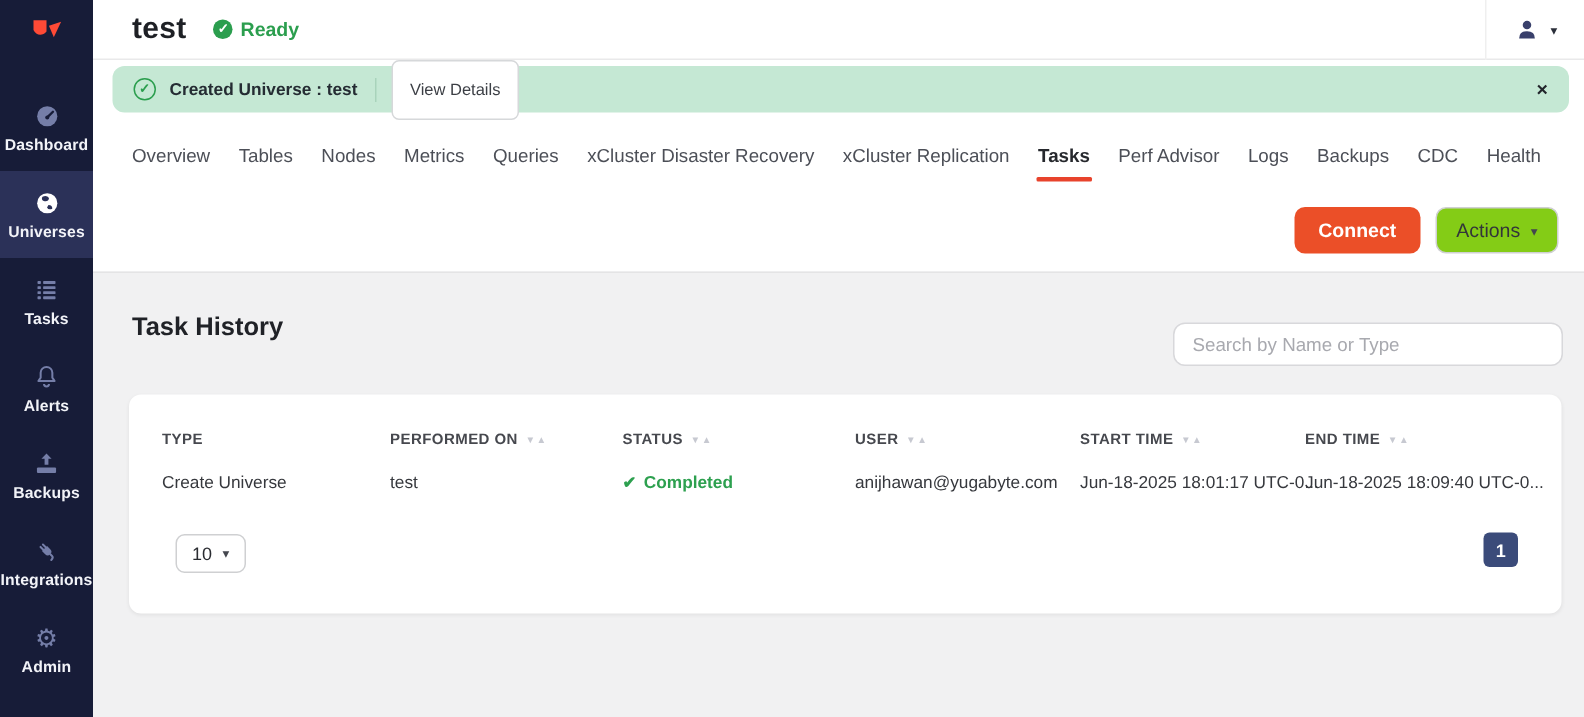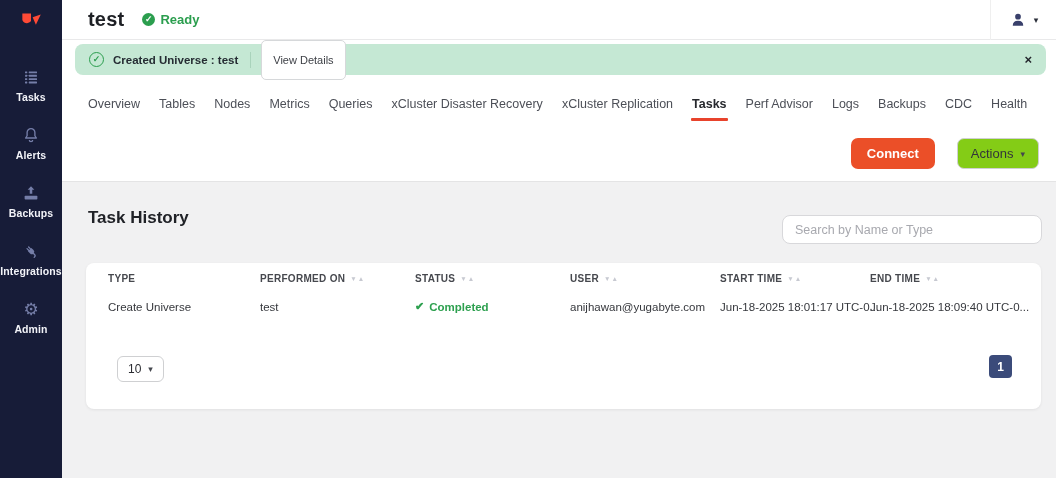--- a/index.html
+++ b/index.html
@@ -41,35 +41,35 @@
   .view-details-btn { background:#fff; border:1px solid #d6d8da; border-radius:5px; font-size:11px; color:#3c3f45; padding:13px 11px; cursor:pointer; font-family:inherit; }
   .banner-close { margin-left:auto; font-size:13px; font-weight:bold; color:#22252b; cursor:pointer; line-height:1; }
 
   
   .tabs { position:absolute; left:26px; right:4px; top:97px; display:flex; gap:19px; align-items:flex-start; }
   .tab { font-size:12.5px; color:#4c4f57; padding-bottom:10px; position:relative; white-space:nowrap; cursor:pointer; }
   .tab.active { color:#26282d; font-weight:bold; }
   .tab.active::after { content:""; position:absolute; left:-1px; right:-1px; bottom:0; height:3px; background:#e8432c; border-radius:1px; }
 
   
-  .actions-row { position:absolute; top:138px; right:17px; display:flex; gap:22px;margin-left:17px; }
+  .actions-row { position:absolute; top:138px; right:17px; display:flex; gap:10px;margin-left:17px; }
   .connect-btn { background:#eb4f28; color:#fff; font-weight:bold; font-size:13px; border:none; border-radius:7px; padding:7px 16px; cursor:pointer; font-family:inherit; }
   .actions-btn { background:#84cc16; color:#33353a; font-size:13px; border:1px solid #cfd0d2; border-radius:7px; padding:7px 13px; cursor:pointer; font-family:inherit; display:flex; align-items:center; gap:7px; }
   .btn-caret { font-size:9px; color:#44474e; }
 
   
   .content { position:absolute; left:0; right:0; top:181px; bottom:0; background:#f1f1f2; border-top:1px solid #e4e4e5; }
   .section-title { position:absolute; left:26px; top:26px; font-size:17px; font-weight:bold; color:#202227; }
   .search-input { position:absolute; right:14px; top:33px; width:260px; height:29px; border:1px solid #d8d8db; border-radius:8px;
                   padding:0 12px; font-size:12.5px; color:#33353a; font-family:inherit; background:#fff; }
   .search-input::placeholder { color:#a8a9af; }
 
   .card { position:absolute; left:24px; right:15px; top:81px; height:146px; background:#fff; border-radius:8px; box-shadow:0 1px 3px rgba(0,0,0,.07); }
   .tgrid { display:grid; grid-template-columns:152px 155px 155px 150px 150px 1fr; padding:0 22px; align-items:center; }
-  .thead { padding-top:10px; }
+  .thead { padding-top:25px; }
   .th { font-size:10px; font-weight:bold; color:#46484e; letter-spacing:.3px; display:flex; align-items:center; gap:5px; cursor:pointer; white-space:nowrap; }
   .sort { font-size:6.5px; color:#c7c9d1; letter-spacing:1px; }
   .trow { margin-top:16px; }
   .td { font-size:11.5px; color:#36383d; white-space:nowrap; }
   .status-cell { color:#2da04f; display:flex; align-items:center; gap:5px; font-weight:bold; }
   .status-check { font-size:11px; }
 
   .page-size-btn { position:absolute; left:31px; bottom:27px; background:#fff; border:1px solid #cfd0d2; border-radius:6px;
                    padding:5px 10px; font-size:12px; color:#2a2c31; font-family:inherit; cursor:pointer; display:flex; align-items:center; gap:7px; }
   .page-btn { position:absolute; right:29px; bottom:31px; width:23px; height:23px; background:#3b4b7a; border:none; border-radius:4px;
@@ -80,21 +80,41 @@
 
 <div class="sidebar">
   <div class="logo-box">
     <svg width="26" height="26" viewBox="0 0 24 24">
       <path d="M4 5 h8 v7 c-2.5 3 -6.5 2.5 -8 -1 z" fill="#ff4a36"></path>
       <path d="M13.5 8.5 l7.5 -2.5 l-4.5 9.5 z" fill="#ff4a36"></path>
     </svg>
   </div>
   <div class="nav">
 
-
+    <div class="nav-item">
+      <span class="nicon">
+        <svg width="19" height="19" viewBox="0 0 24 24">
+            <circle cx="12" cy="12" r="8.5" fill="currentColor"></circle>
+            <path d="M12 13 L16.8 8.2" stroke="#171c38" stroke-width="2" stroke-linecap="round"></path>
+            <circle cx="12" cy="13" r="1.7" fill="#171c38"></circle>
+          </svg>
+      </span>
+      <span class="nlabel">Dashboard</span>
+    </div>
+
+    <div class="nav-item active">
+      <span class="nicon">
+        <svg width="19" height="19" viewBox="0 0 24 24">
+            <circle cx="12" cy="12" r="8.5" fill="currentColor"></circle>
+            <path d="M8 6.5 q3.5 -1.5 5.5 1 q-0.5 3.5 -4.5 2.5 q-2.5 -1 -1 -3.5z" fill="#2b3158"></path>
+            <path d="M13 13.5 q3.5 0 3.2 3.2 q-3.2 1.3 -4.4 -1.2z" fill="#2b3158"></path>
+          </svg>
+      </span>
+      <span class="nlabel">Universes</span>
+    </div>
 
     <div class="nav-item">
       <span class="nicon">
         <svg width="18" height="18" viewBox="0 0 24 24" fill="currentColor">
             <rect x="4" y="4.5" width="3" height="2.6" rx=".6"></rect>
             <rect x="9" y="4.5" width="11" height="2.6" rx=".6"></rect>
             <rect x="4" y="9" width="3" height="2.6" rx=".6"></rect>
             <rect x="9" y="9" width="11" height="2.6" rx=".6"></rect>
             <rect x="4" y="13.5" width="3" height="2.6" rx=".6"></rect>
             <rect x="9" y="13.5" width="11" height="2.6" rx=".6"></rect>

